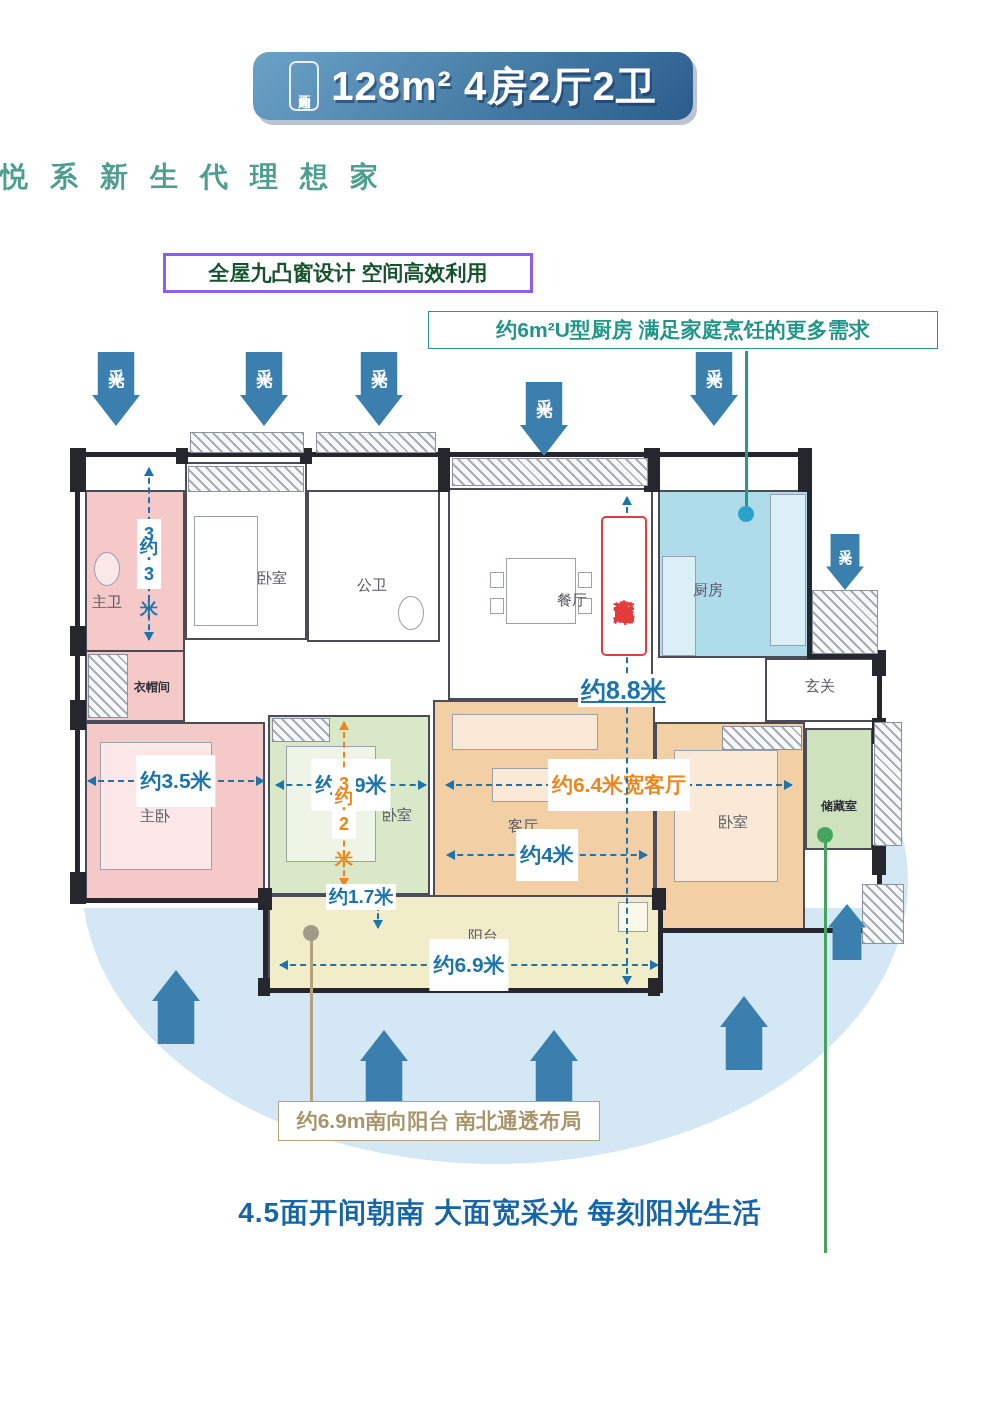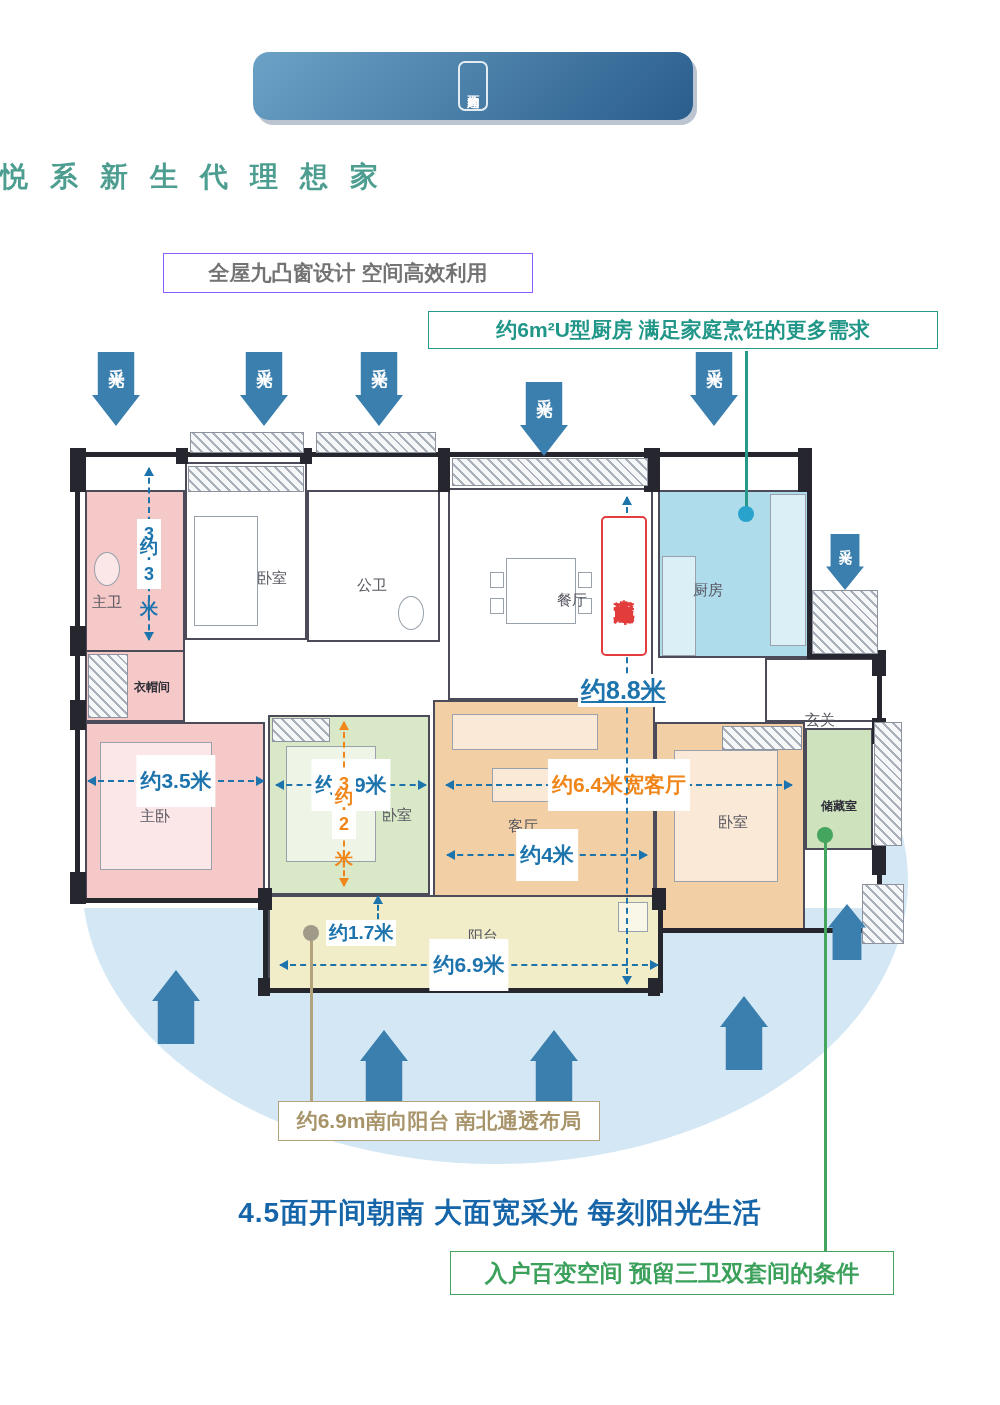--- a/index.html
+++ b/index.html
@@ -21,21 +21,21 @@
     color:#fff; font-size:12px; font-weight:bold; writing-mode:vertical-rl; text-orientation:upright;
     display:flex; align-items:center; justify-content:center; }
   .title-main { color:#fff; font-size:40px; font-weight:bold; letter-spacing:1px;
     text-shadow:2px 3px 0 rgba(18,48,88,.55); white-space:nowrap; }
   .subtitle { position:absolute; left:0; top:158px; width:100%; 
     color:#4d9e90; font-size:28px; font-weight:600; letter-spacing:22px; z-index:8; }
 
   
   .cbox { position:absolute; background:#fff; display:flex; align-items:center; justify-content:center;
     font-weight:bold; white-space:nowrap; z-index:8; box-sizing:border-box; }
-  .cbox.gray  { border:1px solid #8b5cf6; color:#737373; font-size:21px;text-align:center; }
+  .cbox.gray  { border:3px solid #8b5cf6; color:#14532d; font-size:21px;text-align:center; }
   .cbox.teal  { border:1px solid #27998a; color:#1f9687; font-size:21px; }
   .cbox.tan   { border:1px solid #b3a37c; color:#a8946a; font-size:21px; }
   .cbox.green { border:1px solid #45a45e; color:#3aa05a; font-size:23px; }
   .south-text { position:absolute; left:0; top:1194px; width:100%; text-align:center;
     color:#1565a8; font-size:28px; font-weight:bold; letter-spacing:1px; z-index:8; }
 
   
   .sun-arrow { position:absolute; width:48px; height:74px; background:#3b7fae; color:#fff;
     font-weight:bold; font-size:16px; display:flex; justify-content:center; z-index:4; }
   .sun-arrow span { writing-mode:vertical-rl; text-orientation:upright; letter-spacing:3px; }
@@ -96,20 +96,21 @@
 </style>
 </head>
 <body>
 
 <div class="canvas">
 
   <div class="ellipse"></div>
 
   <div class="title-badge">
     <span class="badge-small">建面约</span>
+    <span class="title-main">128m² 4房2厅2卫</span>
   </div>
   <div class="subtitle">悦系新生代理想家</div>
 
   <div class="cbox gray" style="left:163px;top:253px;width:370px;height:40px;">全屋九凸窗设计 空间高效利用</div>
   <div class="cbox teal" style="left:428px;top:311px;width:510px;height:38px;">约6m²U型厨房 满足家庭烹饪的更多需求</div>
 
   <div class="sun-arrow down" style="left:92px;top:352px;">
       <span>采光</span>
     </div>
   <div class="sun-arrow down" style="left:240px;top:352px;">
@@ -159,21 +160,21 @@
   <div class="room" style="left:655px;top:722px;width:150px;height:208px;background:#f3cfa5;"></div>
   <div class="room" style="left:805px;top:728px;width:68px;height:122px;background:#cde2bd;"></div>
   <div class="room" style="left:268px;top:895px;width:392px;height:95px;background:#f2edc9;"></div>
 
   <div class="rlabel" style="left:107px;top:602px;">主卫</div>
   <div class="rlabel sm" style="left:152px;top:687px;">衣帽间</div>
   <div class="rlabel" style="left:272px;top:578px;">卧室</div>
   <div class="rlabel" style="left:372px;top:585px;">公卫</div>
   <div class="rlabel" style="left:572px;top:600px;">餐厅</div>
   <div class="rlabel" style="left:708px;top:590px;">厨房</div>
-  <div class="rlabel" style="left:820px;top:720px;font-family:Liberation Serif, serif;">玄关</div>
+  <div class="rlabel" style="left:820px;top:686px;font-family:Liberation Serif, serif;">玄关</div>
   <div class="rlabel" style="left:155px;top:816px;">主卧</div>
   <div class="rlabel" style="left:397px;top:815px;">卧室</div>
   <div class="rlabel" style="left:523px;top:826px;">客厅</div>
   <div class="rlabel" style="left:733px;top:822px;">卧室</div>
   <div class="rlabel sm" style="left:839px;top:806px;">储藏室</div>
   <div class="rlabel" style="left:483px;top:936px;">阳台</div>
 
   <div class="wallseg" style="left:75px;top:452px;width:737px;height:5px;"></div>
   <div class="wallseg" style="left:75px;top:452px;width:5px;height:450px;"></div>
   <div class="wallseg" style="left:807px;top:452px;width:5px;height:206px;"></div>
@@ -244,31 +245,30 @@
   </div>
   <div class="dimh" style="left:446px;top:784px;width:346px;">
     <span class="lbl lbl-orange">约6.4米宽客厅</span>
   </div>
   <div class="dimv" style="left:626px;top:497px;height:487px;"></div>
   <div class="free-dim-label" style="left:578px;top:674px;font-size:25px;text-decoration:underline;">约8.8米</div>
   <div class="dimh" style="left:447px;top:854px;width:200px;">
     <span class="lbl">约4米</span>
   </div>
   <div class="dimv" style="left:377px;top:896px;height:32px;"></div>
-  <div class="free-dim-label" style="left:326px;top:920px;font-size:19px;">约1.7米</div>
+  <div class="free-dim-label" style="left:326px;top:884px;font-size:19px;">约1.7米</div>
   <div class="dimh" style="left:280px;top:964px;width:378px;">
     <span class="lbl">约6.9米</span>
   </div>
 
   <div class="ns-box">南北通透布局</div>
 
   <div class="cline" style="left:745px;top:351px;height:160px;background:#27998a;"></div>
   <div class="cdot" style="left:738px;top:506px;background:#2aa3cc;"></div>
   <div class="cline" style="left:310px;top:940px;height:163px;background:#b3a37c;"></div>
   <div class="cdot" style="left:303px;top:925px;background:#a09a88;"></div>
   <div class="cline" style="left:824px;top:840px;height:413px;background:#45a45e;"></div>
   <div class="cdot" style="left:817px;top:827px;background:#45a45e;"></div>
 
   <div class="cbox tan" style="left:278px;top:1101px;width:322px;height:40px;">约6.9m南向阳台 南北通透布局</div>
   <div class="south-text">4.5面开间朝南 大面宽采光 每刻阳光生活</div>
-  <div class="cbox green" style="left:450px;top:1251px;width:444px;height:44px;">入户百变空间 预留三卫双套间的条件</div>
 
 </div>
 
 </body></html>

